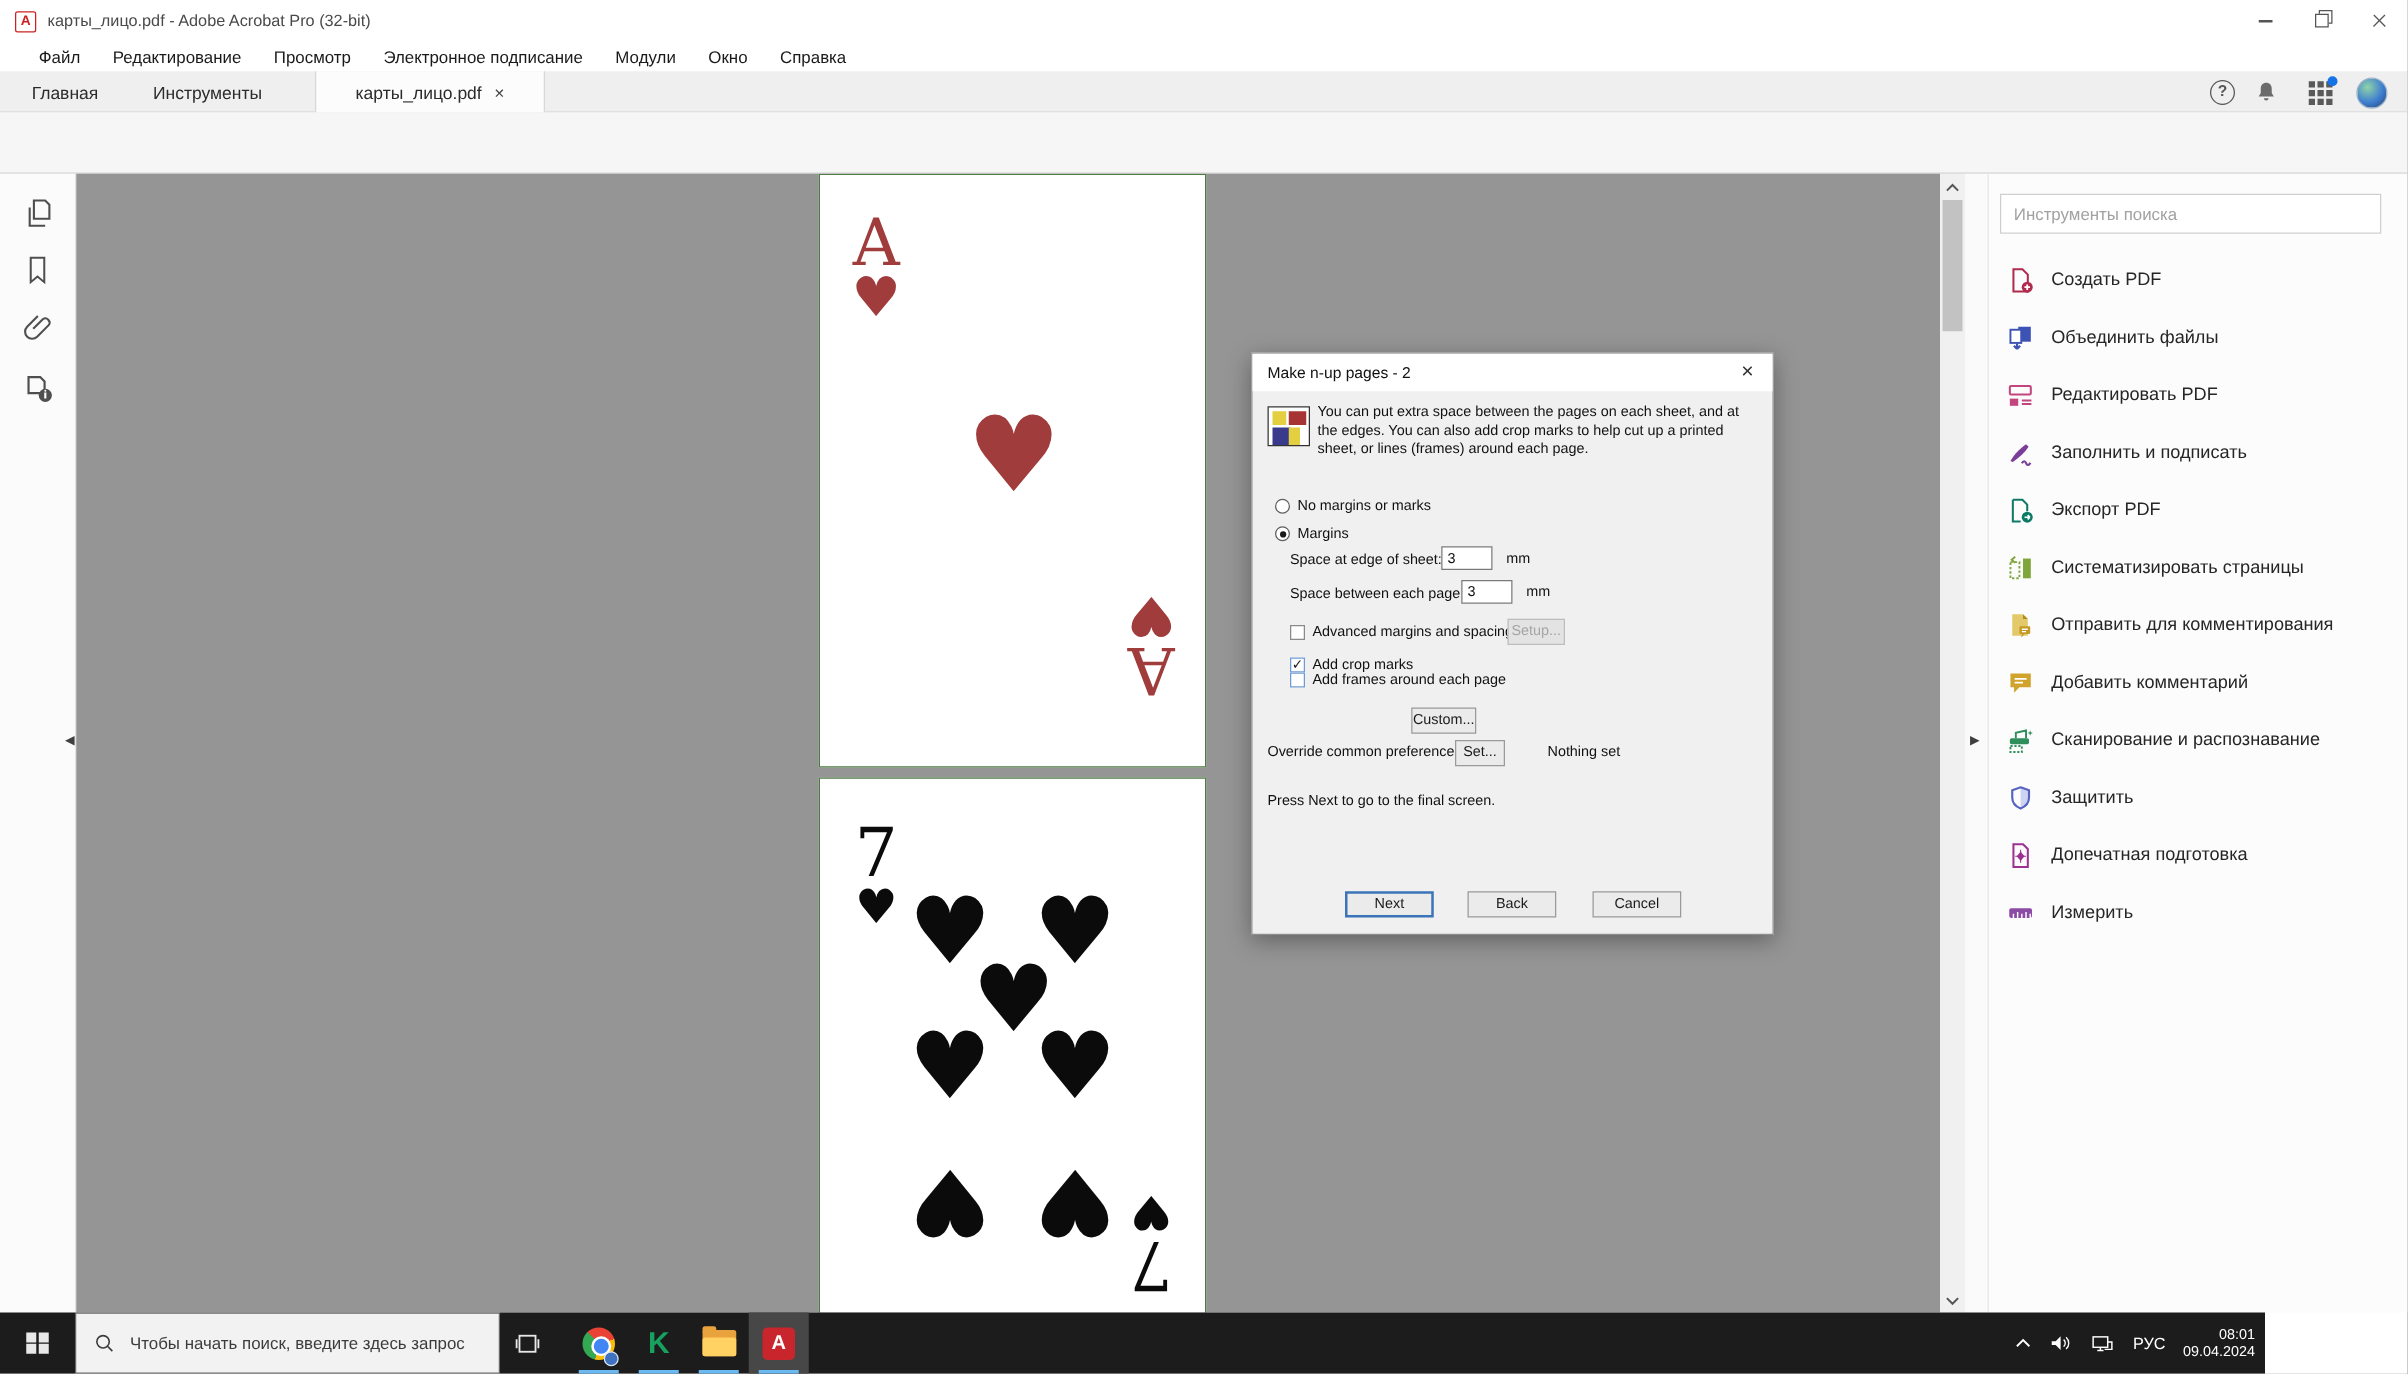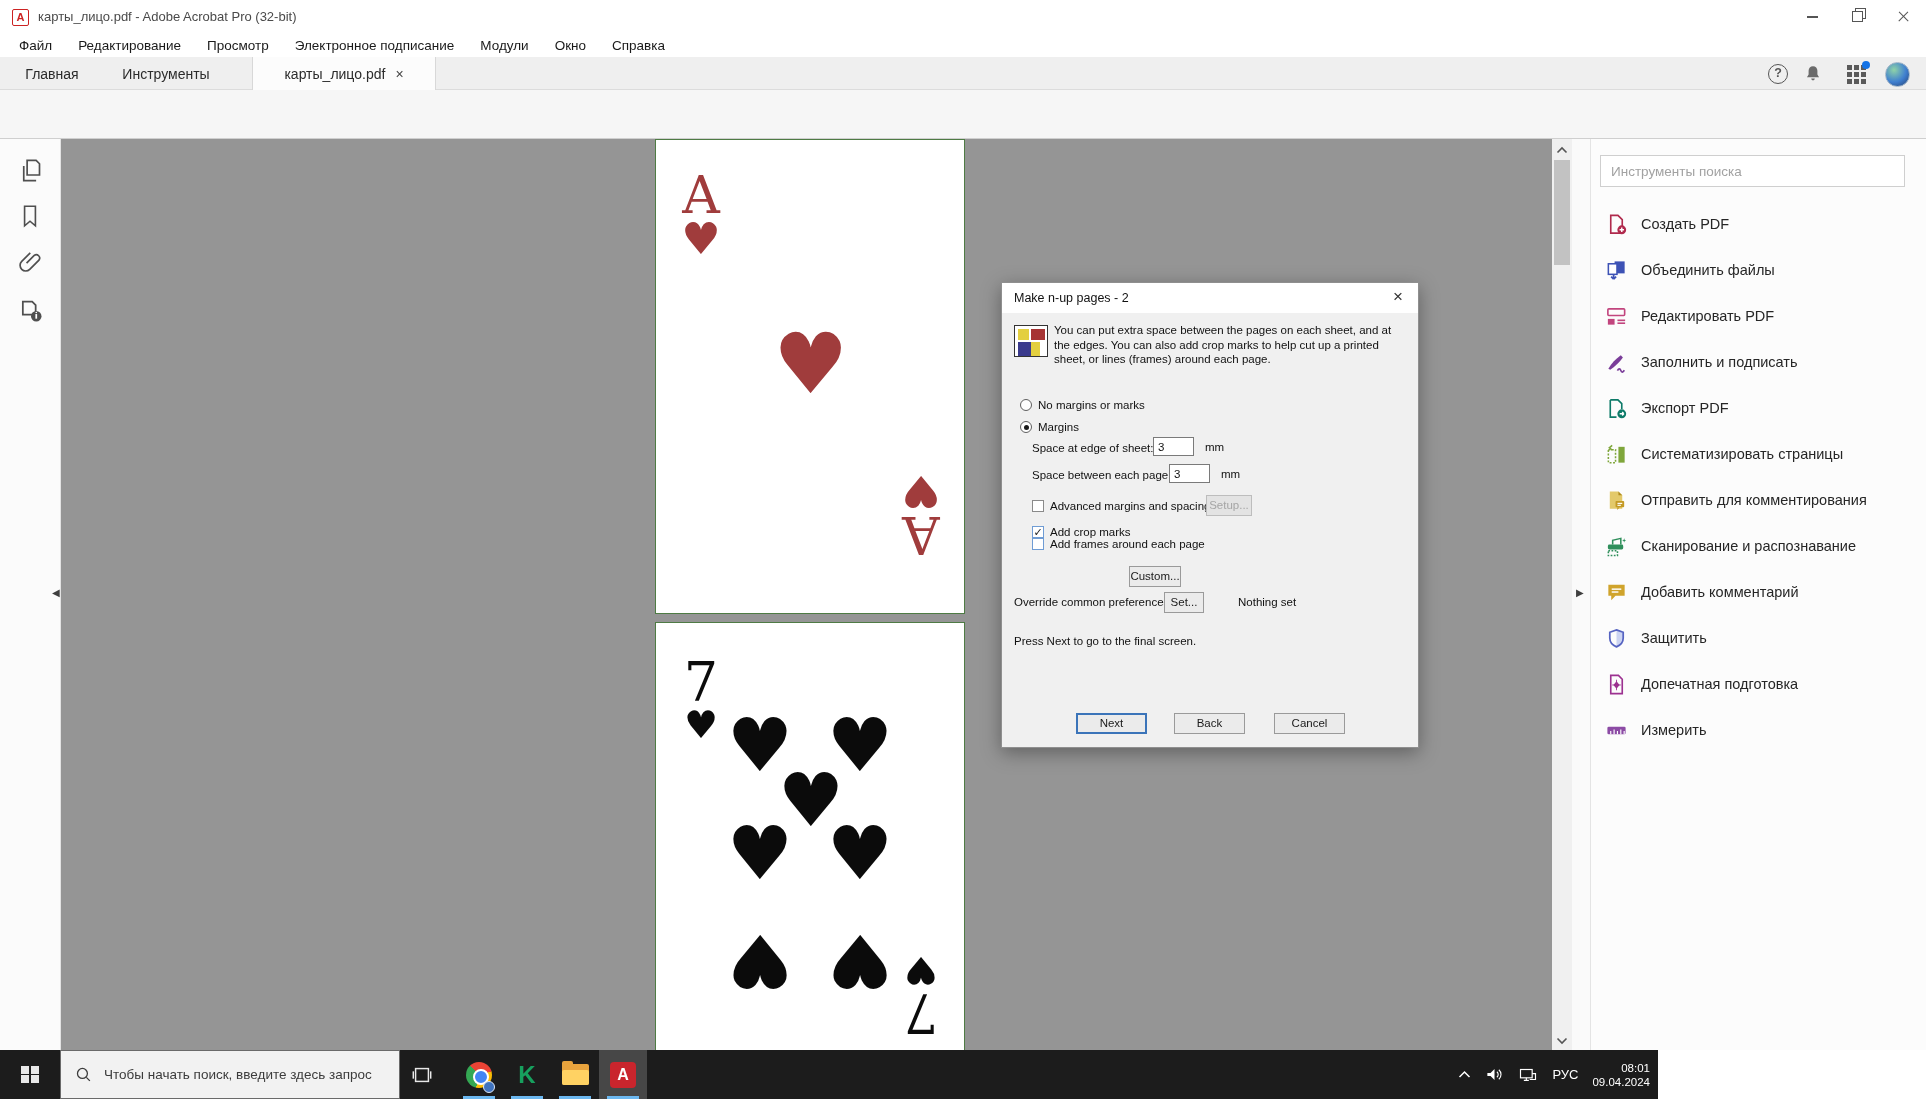--- a/index.html
+++ b/index.html
@@ -12,21 +12,21 @@
   .app-icon { position:absolute; left:12px; top:9px; width:17px; height:17px; background:#fff; border:1.5px solid #c22; color:#c22; font-weight:bold; font-size:11px; line-height:14px; text-align:center; border-radius:2px; }
   .win-title { position:absolute; left:38px; top:9px; font-size:13px; color:#4a4a4a; }
   .win-btn { position:absolute; top:0; width:45px; height:32px; }
   .wb-min::after { content:""; position:absolute; left:17px; top:16px; width:11px; height:1.5px; background:#555; }
   .wb-restore::after { content:""; position:absolute; left:17px; top:11px; width:9px; height:9px; border:1px solid #555; background:#fff; }
   .wb-restore::before { content:""; position:absolute; left:20px; top:8px; width:9px; height:9px; border:1px solid #555; }
   .wb-close::after, .wb-close::before { content:""; position:absolute; left:16px; top:16px; width:13px; height:1.4px; background:#555; }
   .wb-close::after { transform:rotate(45deg); } .wb-close::before { transform:rotate(-45deg); }
 
   
-  .menubar { position:absolute; left:0; top:34px; width:1926px; height:23px; background:#fff; display:flex; align-items:center; padding-left:19px; gap:26px; font-size:13.5px; color:#1a1a1a; }
+  .menubar { position:absolute; left:0; top:34px; width:1926px; height:23px; background:#fff; display:flex; align-items:center; padding-left:31px; gap:26px; font-size:13.5px; color:#1a1a1a; }
 
   
   .tabbar { position:absolute; left:0; top:57px; width:1926px; height:33px; background:#efefef; border-bottom:1px solid #dcdcdc; }
   .tab { position:absolute; top:0; height:33px; display:flex; align-items:center; justify-content:center; font-size:14px; color:#2b2b2b; }
   .tab-home { left:0; width:104px; }
   .tab-tools { left:104px; width:124px; }
   .tab-doc { left:252px; width:184px; background:#fcfcfc; border-left:1px solid #d8d8d8; border-right:1px solid #d8d8d8; gap:10px; }
   .tab-close { font-size:14px; color:#444; line-height:14px; }
   .tbar-icon { position:absolute; top:4px; width:26px; height:26px; display:flex; align-items:center; justify-content:center; }
   .help-circle { width:20px; height:20px; border:1.6px solid #555; border-radius:50%; font-size:12.5px; color:#555; text-align:center; line-height:17px; font-weight:bold; }
@@ -88,21 +88,21 @@
   .radio.sel::after { content:""; position:absolute; left:2.5px; top:2.5px; width:5px; height:5px; border-radius:50%; background:#1a1a1a; }
   .cb { width:12px; height:12px; border:1px solid #8a8a8a; background:#fff; font-size:11px; line-height:10px; text-align:center; color:#1a1a1a; flex:none; }
   .cb.blue { border-color:#6f9cd4; }
   .dlg-input { width:41px; height:19px; border:1px solid #7a7a7a; background:#fff; font-size:11.5px; padding-left:4px; font-family:"Liberation Sans",sans-serif; color:#111; }
   .dlg-btn { position:absolute; height:21px; background:#ebebeb; border:1px solid #9a9a9a; font-size:11.5px; color:#1a1a1a; text-align:center; line-height:19px; }
   .dlg-btn.small { line-height:18px; }
   .dlg-btn.primary { border:2px solid #3b74b9; line-height:17px; }
   .dlg-btn.disabled { color:#a5a5a5; border-color:#bdbdbd; background:#e3e3e3; }
 
   
-  .taskbar { position:absolute; left:0; top:1050px; width:1658px; height:49px; background:#1c1c1c; }
+  .taskbar { position:absolute; left:0; top:1050px; width:1812px; height:49px; background:#1c1c1c; }
   .start { position:absolute; left:0; top:0; width:60px; height:49px; display:flex; align-items:center; justify-content:center; }
   .winlogo { display:grid; grid-template-columns:8px 8px; grid-template-rows:8px 8px; gap:1.5px; }
   .winlogo i { background:#e8e8e8; }
   .tb-search { position:absolute; left:60px; top:0; width:340px; height:49px; background:#f2f2f2; border:1px solid #6a6a6a; display:flex; align-items:center; padding-left:14px; gap:12px; }
   .tb-search input { border:none; background:transparent; font-size:13.5px; width:270px; color:#333; font-family:"Liberation Sans",sans-serif; }
   .tb-search input::placeholder { color:#3c3c3c; }
   .task-slot { position:absolute; top:0; width:48px; height:49px; display:flex; align-items:center; justify-content:center; }
   .task-slot .underline { position:absolute; left:8px; bottom:0; width:32px; height:3px; background:#6cb8f0; }
   .slot-active { background:#474747; }
   .chrome-ball { width:26px; height:26px; border-radius:50%; background:conic-gradient(from -45deg, #ea4335 0 33%, #fbbc05 33% 66%, #34a853 66% 100%); position:relative; }
@@ -431,38 +431,38 @@
               <rect x="11" y="12.5" width="9" height="6.5" rx="1" fill="#c49a25"></rect>
               <path d="M13 19l-.5 3 2.8-2.8z" fill="#c49a25"></path>
               <line x1="13" y1="15" x2="18" y2="15" stroke="#fff" stroke-width="1.2"></line>
               <line x1="13" y1="17" x2="16.5" y2="17" stroke="#fff" stroke-width="1.2"></line>
             </svg>
           </span>
         <span class="label">Отправить для комментирования</span>
       </div>
       <div class="tool-item">
         <span>
+            <svg width="23" height="23" viewBox="0 0 24 24">
+              <path d="M3.5 4h17v11.5H11l-4.5 4.5v-4.5h-3z" fill="#d0a42c"></path>
+              <line x1="7" y1="8.5" x2="17" y2="8.5" stroke="#fff" stroke-width="1.5"></line>
+              <line x1="7" y1="11.5" x2="14" y2="11.5" stroke="#fff" stroke-width="1.5"></line>
+            </svg>
+          </span>
+        <span class="label">Добавить комментарий</span>
+      </div>
+      <div class="tool-item">
+        <span>
             <svg width="23" height="23" viewBox="0 0 24 24" stroke="#2f8f5b" fill="none" stroke-width="1.6">
               <path d="M8 10V5.5l8.5-2V10"></path>
               <rect x="3" y="10" width="16" height="5" rx="1.5" fill="#2f8f5b" stroke="none"></rect>
               <rect x="3.5" y="16.5" width="9.5" height="5" stroke-dasharray="1.8 1.5"></rect>
               <path d="M20 3.5l.6 1.6 1.6.6-1.6.6-.6 1.6-.6-1.6-1.6-.6 1.6-.6z" fill="#2f8f5b" stroke="none"></path>
             </svg>
           </span>
         <span class="label">Сканирование и распознавание</span>
-      </div>
-      <div class="tool-item">
-        <span>
-            <svg width="23" height="23" viewBox="0 0 24 24">
-              <path d="M3.5 4h17v11.5H11l-4.5 4.5v-4.5h-3z" fill="#d0a42c"></path>
-              <line x1="7" y1="8.5" x2="17" y2="8.5" stroke="#fff" stroke-width="1.5"></line>
-              <line x1="7" y1="11.5" x2="14" y2="11.5" stroke="#fff" stroke-width="1.5"></line>
-            </svg>
-          </span>
-        <span class="label">Добавить комментарий</span>
       </div>
       <div class="tool-item">
         <span>
             <svg width="23" height="23" viewBox="0 0 24 24">
               <path d="M12 3l7 2.5v6c0 4.6-3 7.6-7 9.2z" fill="#ccd4f2"></path>
               <path d="M12 3l7 2.5v6c0 4.6-3 7.6-7 9.2-4-1.6-7-4.6-7-9.2v-6z" fill="none" stroke="#5563c1" stroke-width="1.8"></path>
             </svg>
           </span>
         <span class="label">Защитить</span>
       </div>

